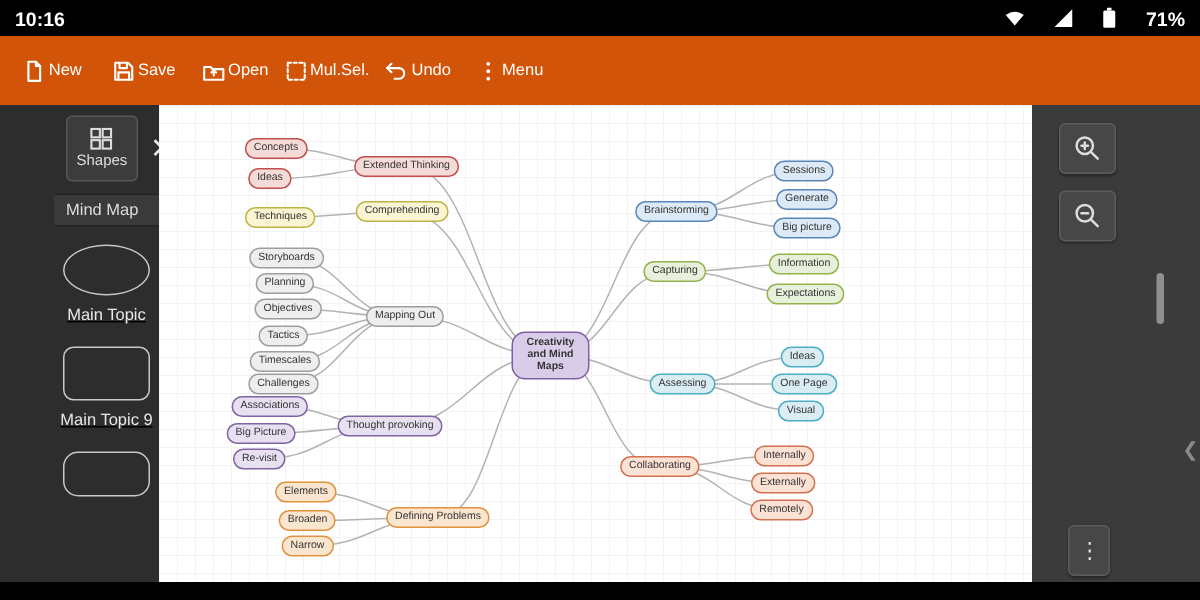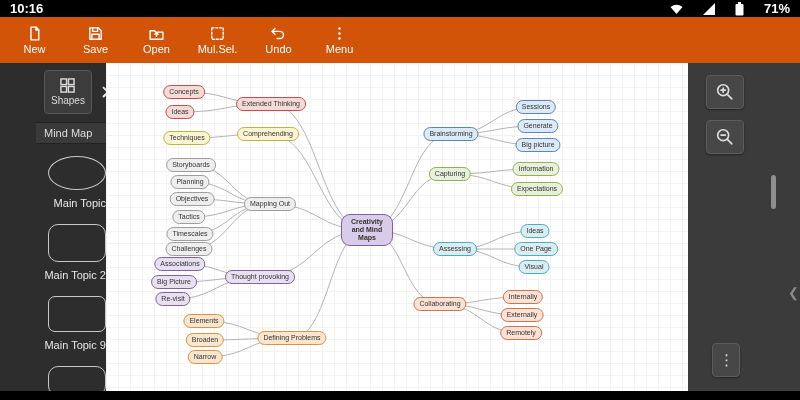--- a/index.html
+++ b/index.html
@@ -6,38 +6,38 @@
   *{box-sizing:border-box;font-family:"Liberation Sans",sans-serif;}
   .screen{width:800px;height:400px;display:flex;flex-direction:column;background:#ffffff;overflow:hidden;}
 
   
   .status-bar{height:24px;background:#000;color:#fff;display:flex;align-items:center;justify-content:space-between;padding:0 10px;font-size:13px;font-weight:bold;}
   .status-icons{display:flex;align-items:center;gap:20px;}
   .status-icons svg{display:block;}
 
   
   .toolbar{height:46px;background:#d15408;display:flex;align-items:center;padding-left:4px;}
-  .tb-item{width:61px;height:46px;background:none;border:none;color:#fff;display:flex;flex-direction:column;align-items:center;justify-content:center;gap:1px;cursor:pointer;padding:0;}
+  .tb-item{width:61px;height:46px;background:none;border:none;color:#fff;display:flex;align-items:center;justify-content:center;gap:1px;cursor:pointer;padding:0;}
   .tb-icon svg{width:17px;height:17px;stroke:#fff;fill:none;stroke-width:2;stroke-linecap:round;stroke-linejoin:round;display:block;}
   .tb-icon svg .f{fill:#fff;stroke:none;}
   .tb-label{font-size:11px;line-height:12px;}
 
   
   .content{flex:1;display:flex;background:#3b3b3b;position:relative;}
 
   
   .sidebar{width:106px;background:#2d2d2d;overflow:hidden;display:flex;flex-direction:column;padding-left:36px;}
   .sidebar-top{display:flex;align-items:center;gap:8px;padding:7px 6px 6px 8px;}
   .shapes-btn{width:48px;height:44px;background:#3c3c3c;border:1px solid #565656;border-radius:4px;color:#ddd;display:flex;flex-direction:column;align-items:center;justify-content:center;gap:2px;cursor:pointer;}
   .shapes-btn svg{width:15px;height:15px;stroke:#ddd;fill:none;stroke-width:1.5;display:block;}
   .shapes-btn span{font-size:10px;}
   .close-btn{width:32px;height:32px;background:none;border:none;color:#e8e8e8;font-size:19px;line-height:19px;cursor:pointer;padding:0;}
   .section-title{background:#3a3a3a;border-top:1px solid #222;border-bottom:1px solid #222;color:#ddd;font-size:11px;padding:4px 8px;margin-top:2px;}
   #shape-list{flex:1;overflow:hidden;padding-top:12px;}
-  .shape-item{display:flex;flex-direction:column;align-items:flex-end;margin-bottom:15px;cursor:pointer;}
+  .shape-item{display:flex;flex-direction:column;align-items:center;margin-bottom:15px;cursor:pointer;text-decoration:underline;}
   .shape{width:58px;border:1.5px solid #c8c8c8;background:transparent;}
   .shape.ellipse{height:34px;border-radius:50%;}
   .shape.rounded{height:38px;border-radius:10px;}
   .shape.rounded2{height:36px;border-radius:7px;}
   .shape.rounded-partial{height:30px;border-radius:10px;margin-bottom:-20px;}
   .shape-label{color:#e8e8e8;font-size:11px;margin-top:7px;}
 
   
   .canvas{width:582px;background:#fff;position:relative;overflow:hidden;
     background-image:linear-gradient(#f3f3f3 1px,transparent 1px),linear-gradient(90deg,#f3f3f3 1px,transparent 1px);
@@ -161,24 +161,20 @@
             </span>
           <span>Shapes</span>
         </button>
         <button class="close-btn">✕</button>
       </div>
       <div class="section-title">Mind Map</div>
       <div id="shape-list">
           <div class="shape-item">
             <div class="shape ellipse"></div>
             <div class="shape-label">Main Topic</div>
-          </div>
-          <div class="shape-item">
-            <div class="shape rounded"></div>
-            <div class="shape-label">Main Topic 2</div>
           </div>
           <div class="shape-item">
             <div class="shape rounded2"></div>
             <div class="shape-label">Main Topic 9</div>
           </div>
           <div class="shape-item">
             <div class="shape rounded-partial"></div>
           </div>
         </div>
     </div>

